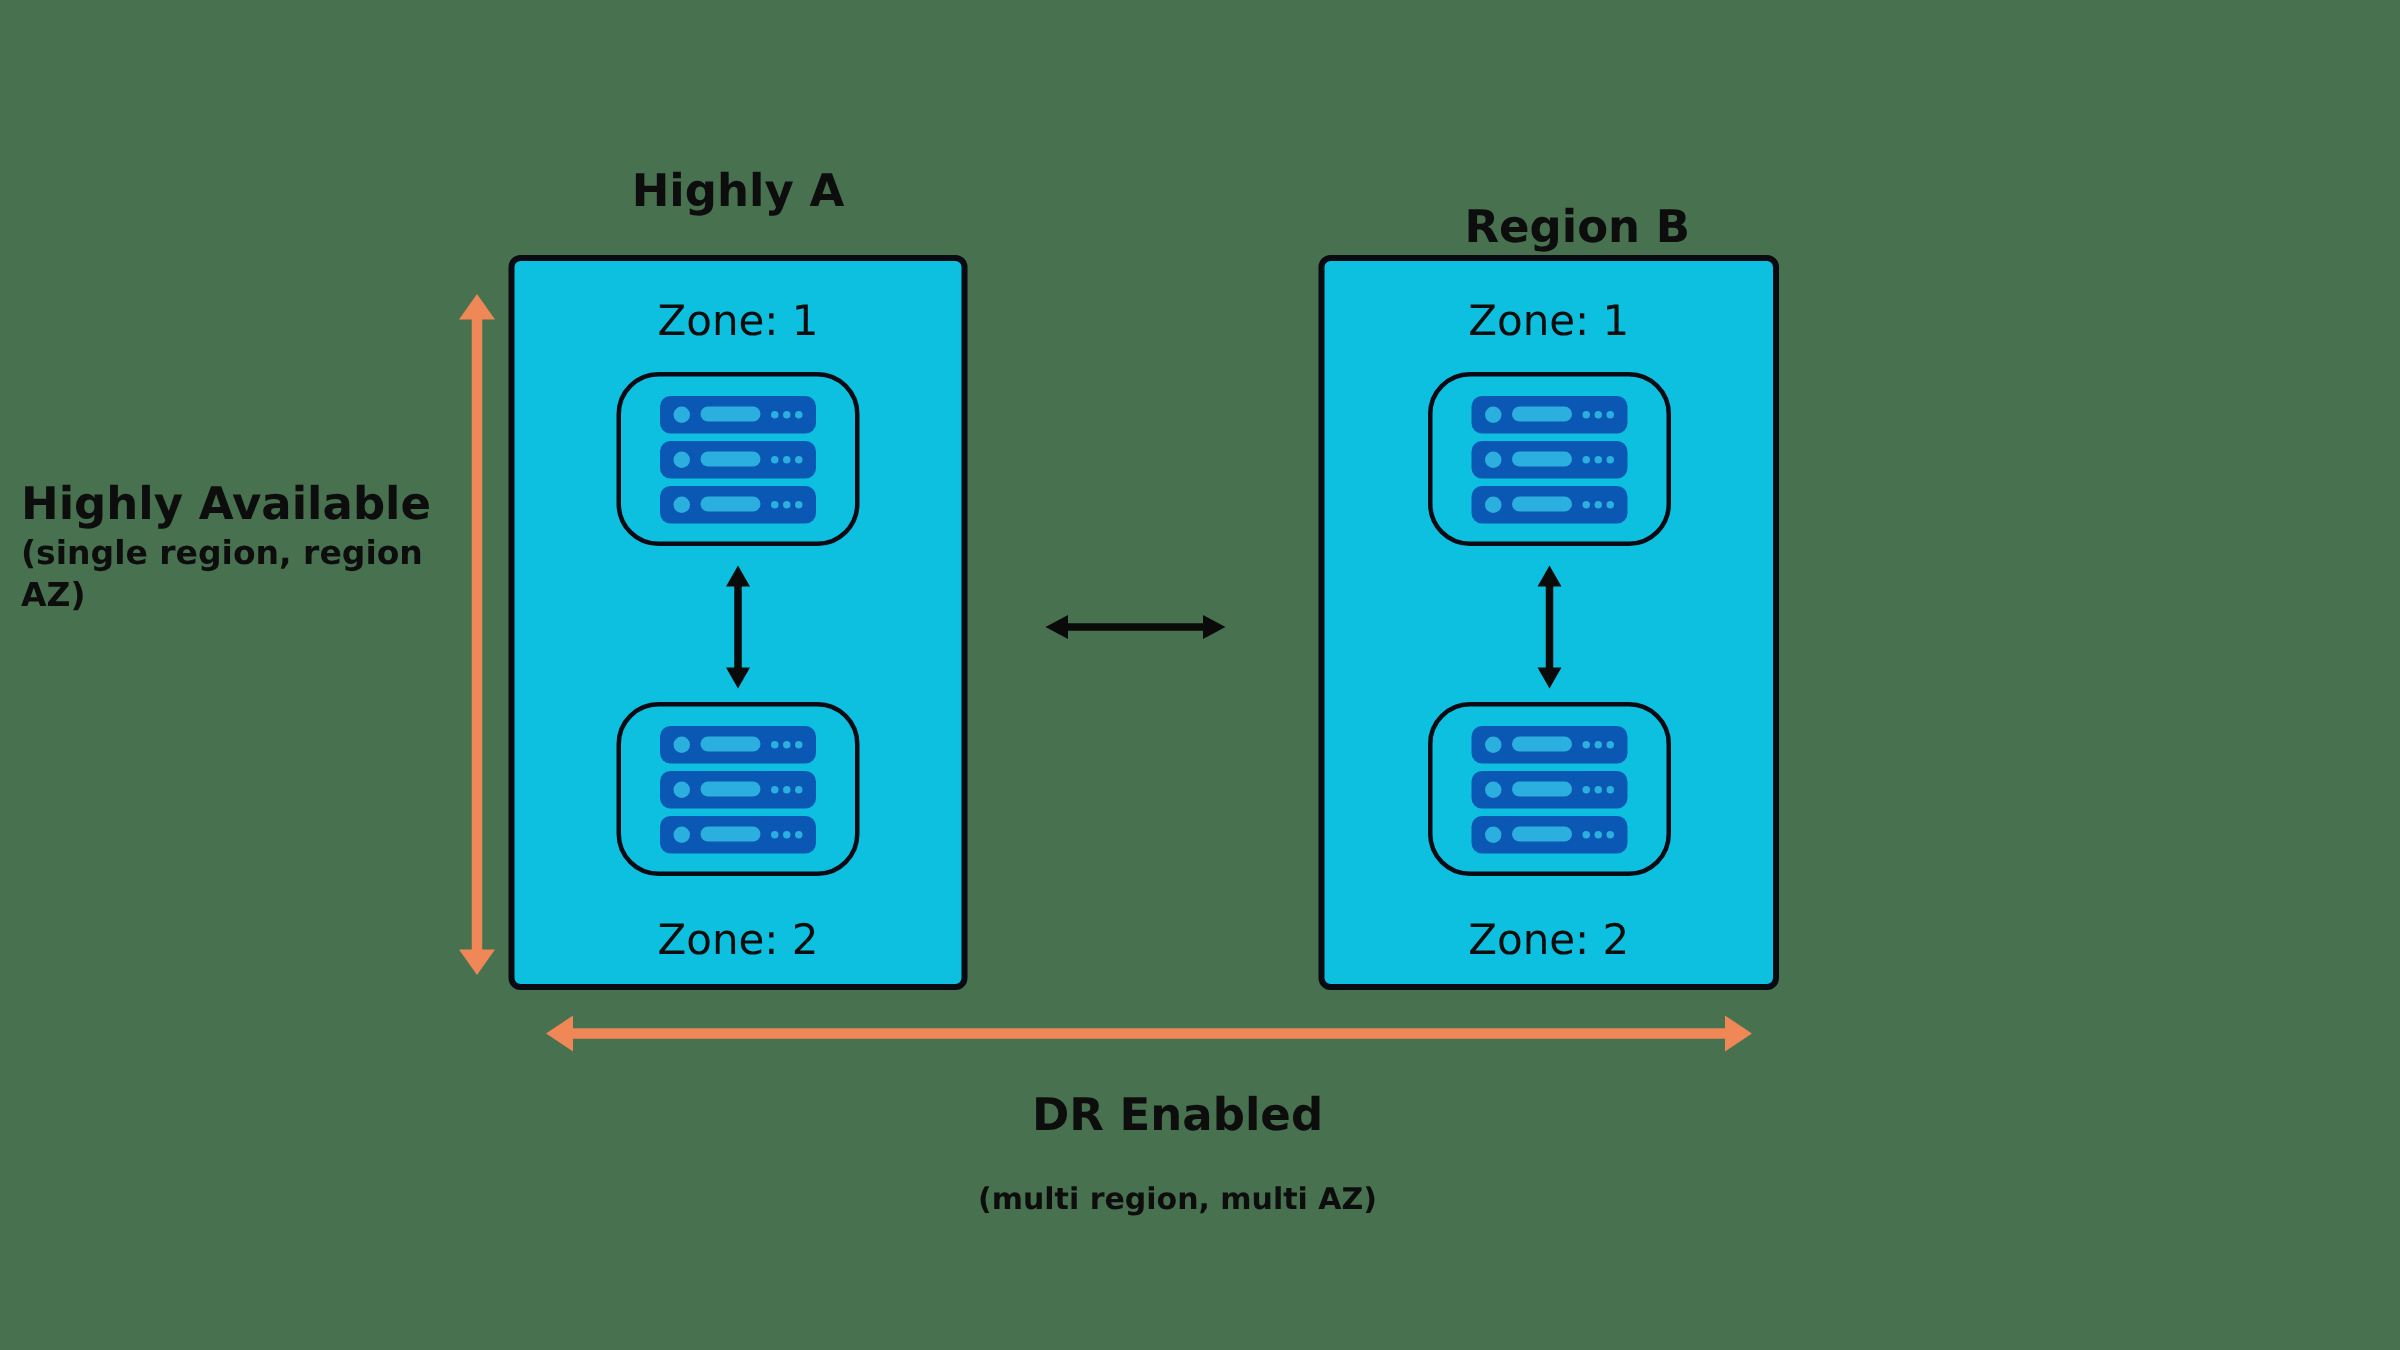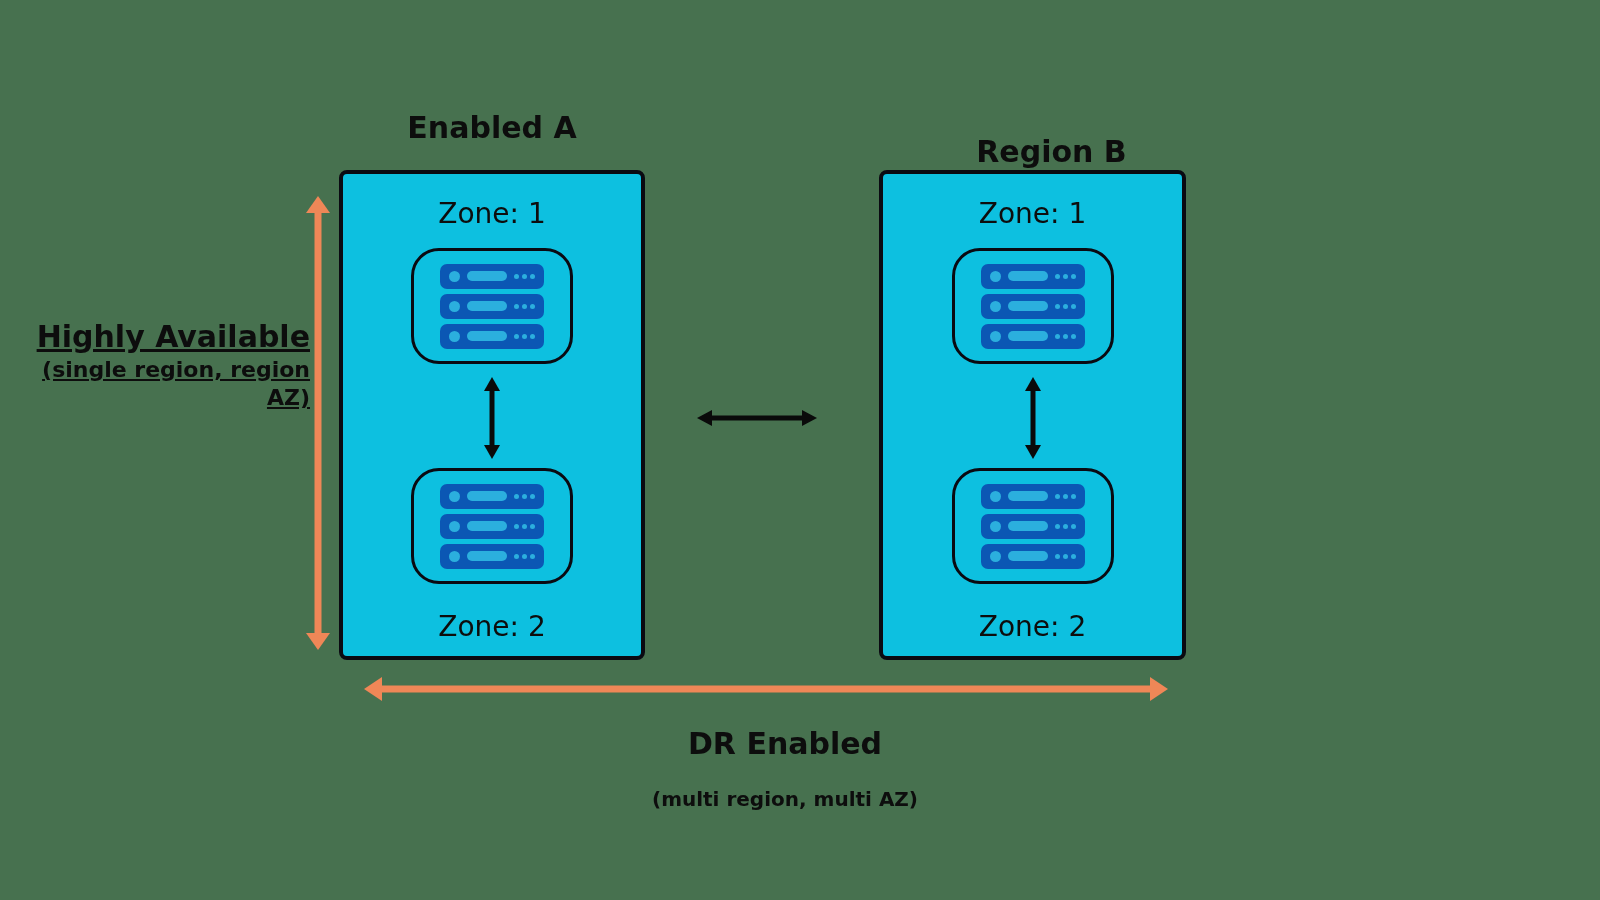--- a/index.html
+++ b/index.html
@@ -57,37 +57,37 @@
   .server-unit .dots i { width:5px; height:5px; border-radius:50%; background:var(--server-detail,#2BAFDE); display:block; }
 
   .zone-arrow { margin-top:12px; color:var(--black-arrow,#0A0A0A); }
 
   .region-sync { position:absolute; left:696px; top:406px; color:var(--black-arrow,#0A0A0A); }
 
   .ha-arrow { position:absolute; left:305px; top:196px; color:var(--orange-arrow,#EF8757); }
   .dr-arrow { position:absolute; left:364px; top:676px; color:var(--orange-arrow,#EF8757); }
 
   .side-label {
-    position:absolute; left:14px; top:318px; width:296px; text-align:right;text-decoration:underline;
+    position:absolute; left:14px; top:318px; width:296px; text-align:left;
   }
   .side-label .big { font-size:30px; font-weight:700; line-height:38px; }
   .side-label .small { font-size:22px; font-weight:700; line-height:28px; }
 
   .bottom-label {
     position:absolute; left:482px; top:724px; width:606px; text-align:center;
   }
   .bottom-label .big { font-size:30px; font-weight:700; line-height:40px; }
   .bottom-label .small { font-size:20px; font-weight:700; line-height:30px; margin-top:20px; }
 
   svg { display:block; }
 </style>
 </head>
 <body>
 
-<div class="region-title" id="title-a">Enabled A</div>
+<div class="region-title" id="title-a">Highly A</div>
 <div class="region-title" id="title-b">Region B</div>
 
 <div class="region" id="region-a">
   <div class="zone-label top">Zone: 1</div>
 
   <div class="zone-box first">
     <div class="server-stack">
       <div class="server-unit">
           <span class="led"></span>
           <span class="vent"></span>

